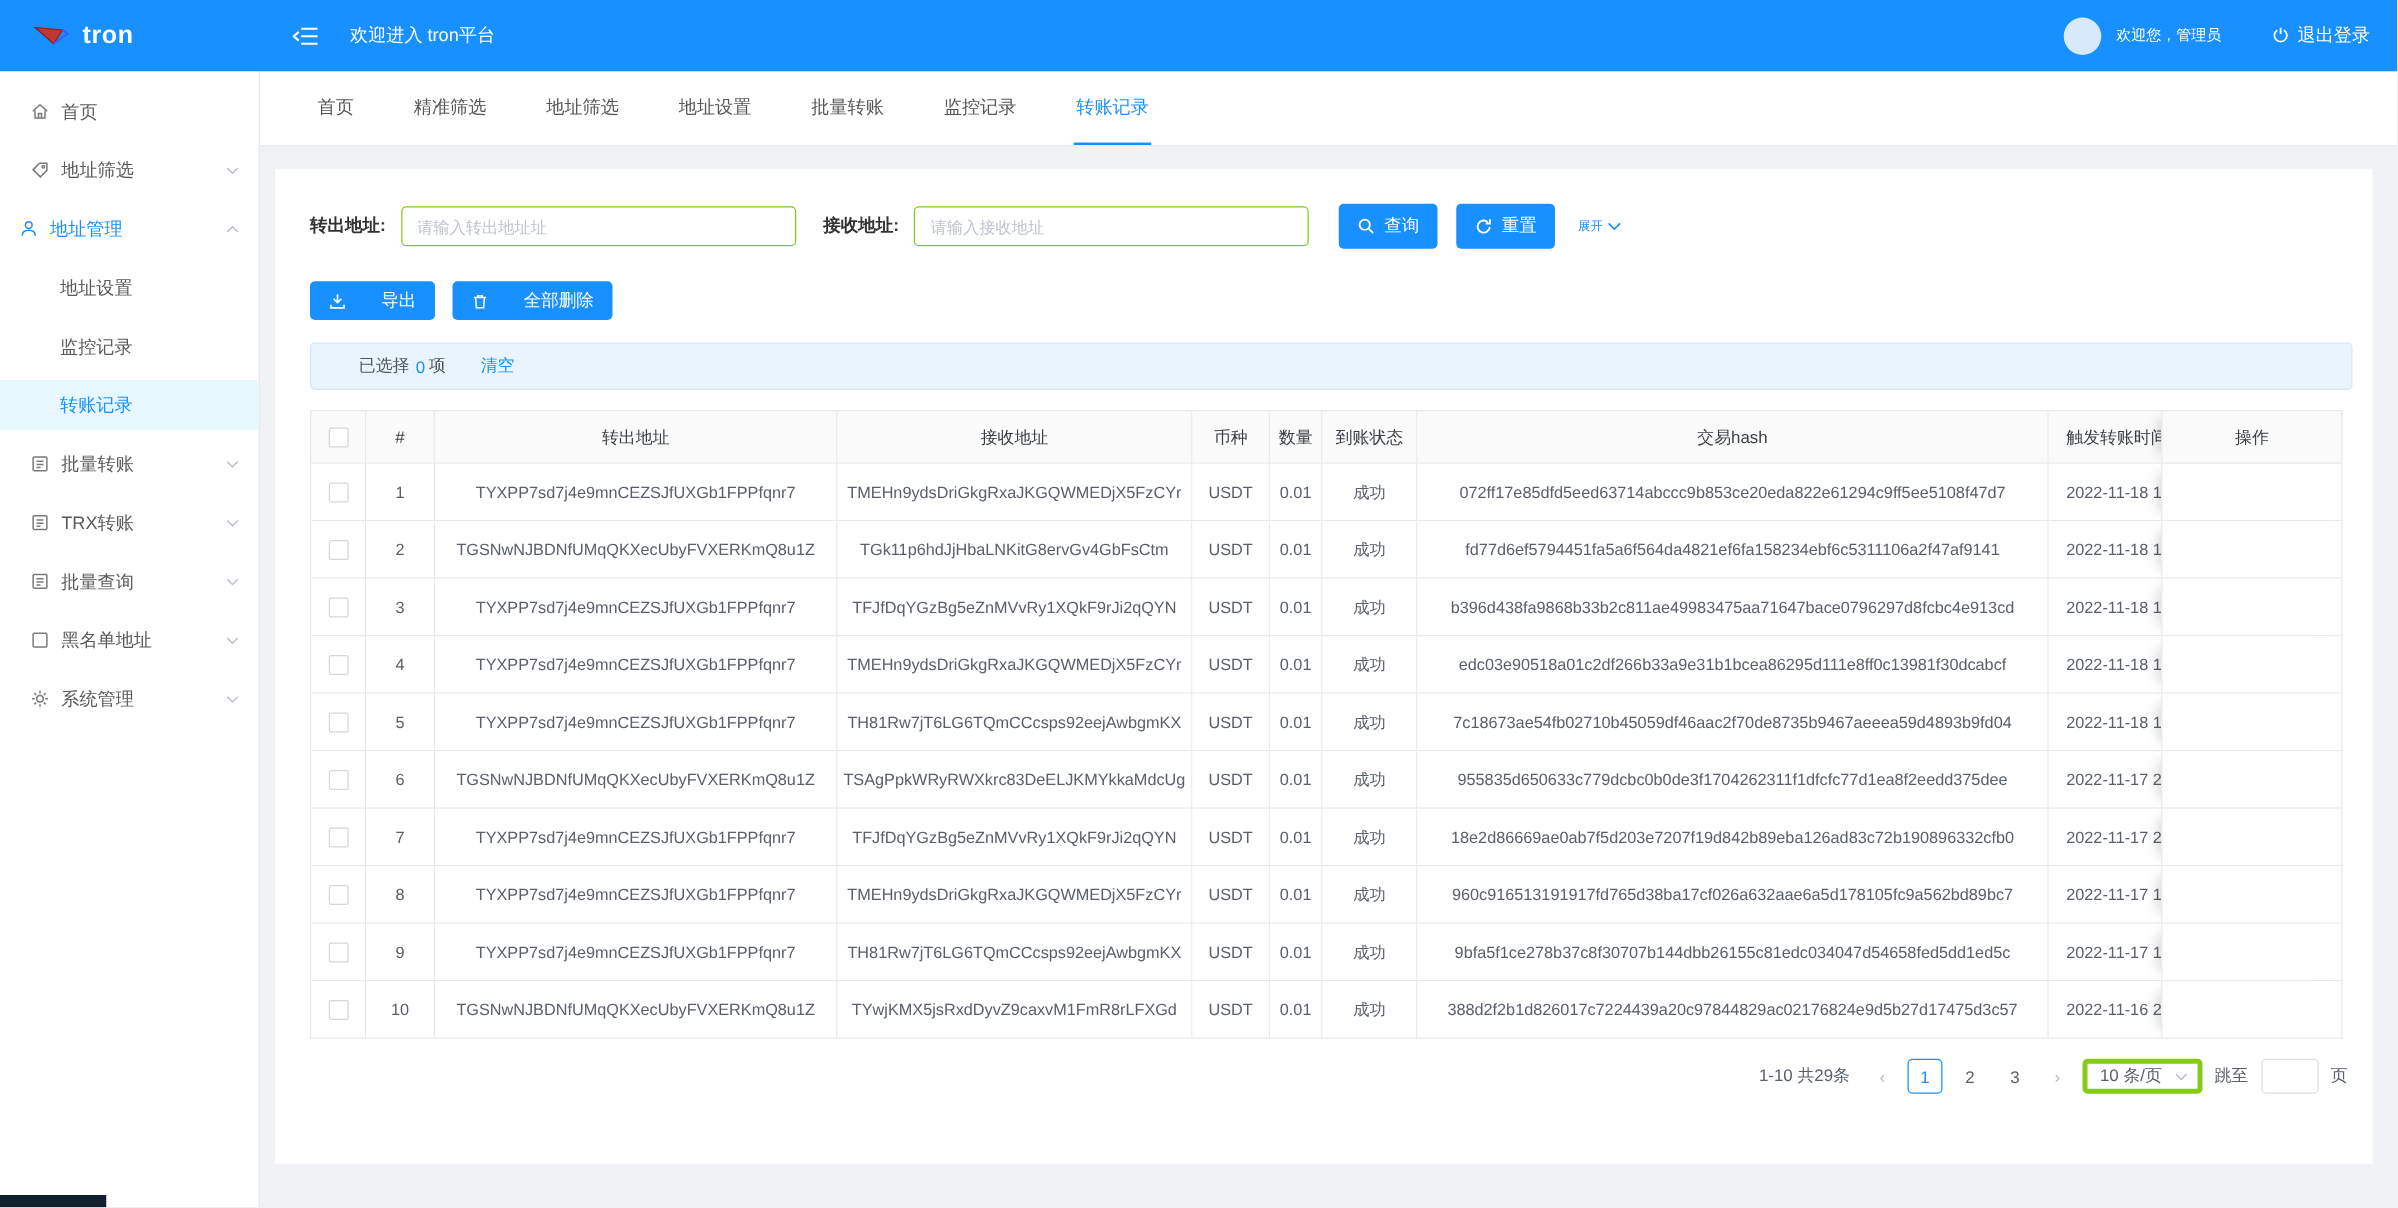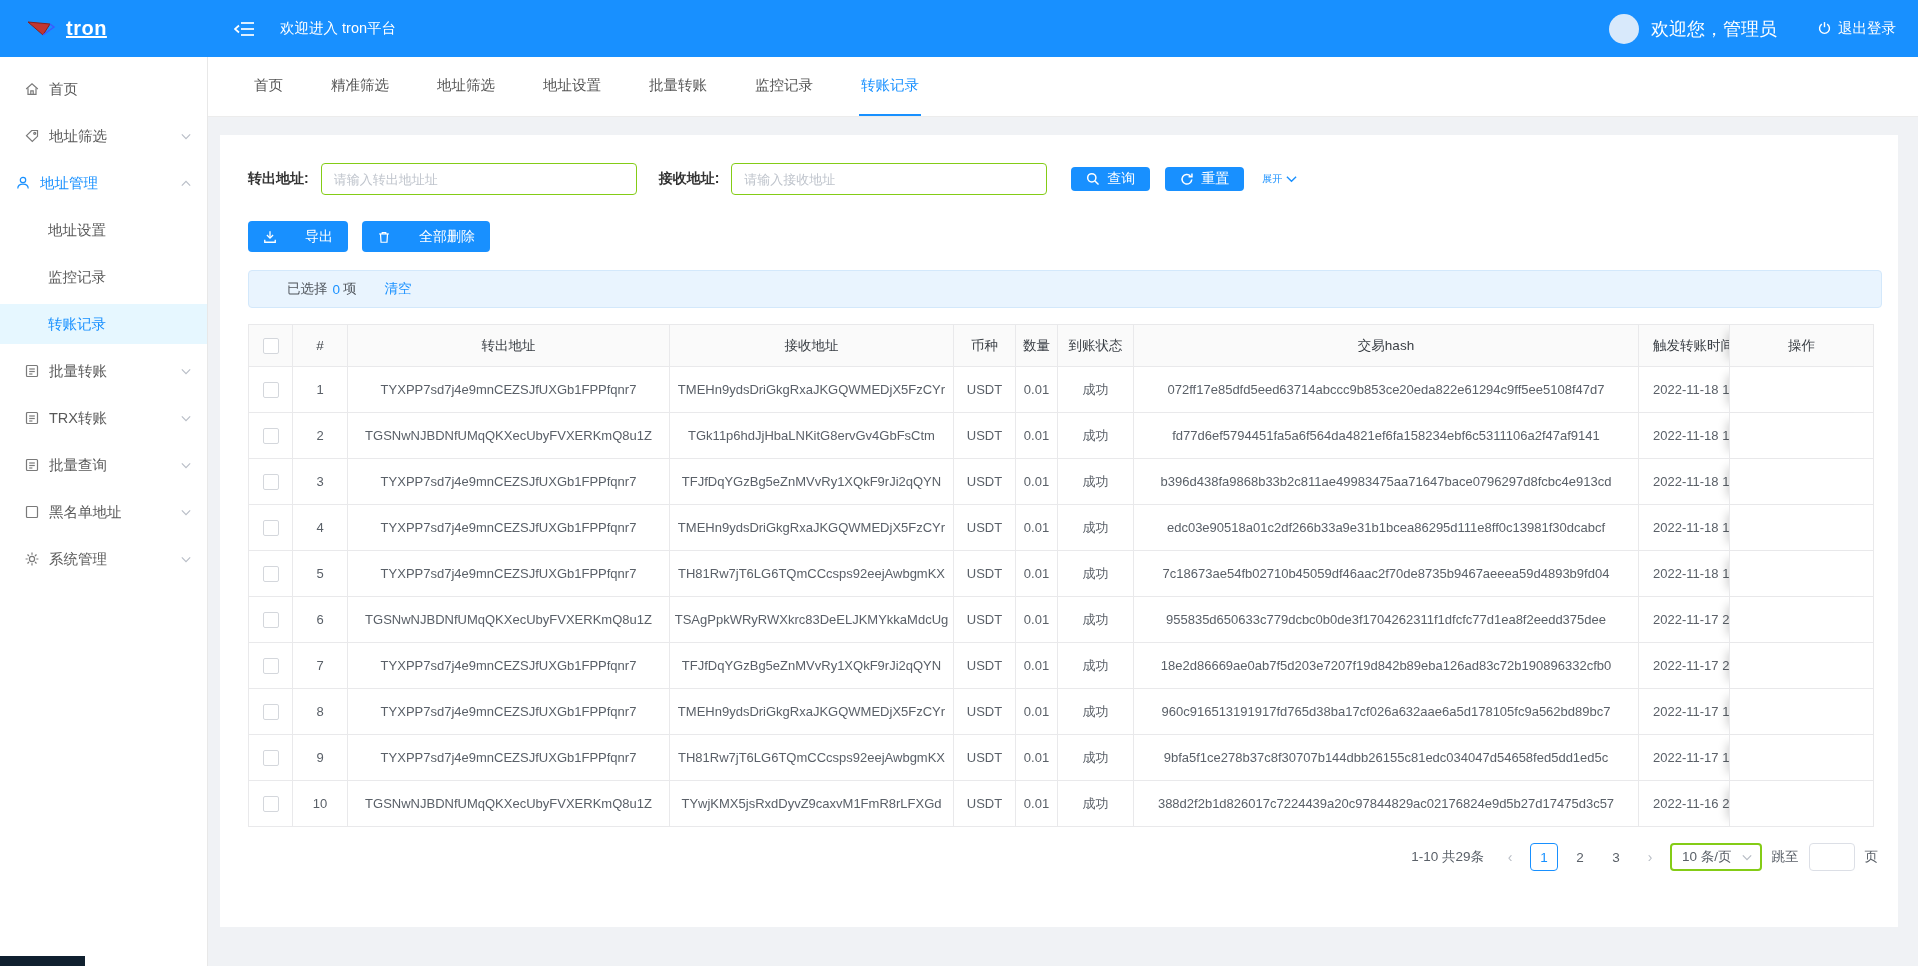--- a/index.html
+++ b/index.html
@@ -2,28 +2,28 @@
 <html><head>
 <meta charset="utf-8">
 <style>
   * { margin:0; padding:0; box-sizing:border-box; }
   html,body { background:#e9ebee; }
   body { font-family:"Liberation Sans","DejaVu Sans",sans-serif; }
   .app { position:relative; width:1918px; height:966px; background:#f0f2f5; overflow:hidden; }
 
   
   .topbar { position:absolute; top:0; left:0; right:0; height:57px; background:#1890ff; display:flex; align-items:center; color:#fff; z-index:10; }
-  .brand { width:208px; height:100%; display:flex; align-items:center; padding-left:26px; gap:10px; flex:none;text-decoration:underline; }
+  .brand { width:208px; height:100%; display:flex; align-items:center; padding-left:26px; gap:10px; flex:none; }
   .brand-mark { width:30px; height:17px; flex:none; }
   .brand-name { font-size:20px; font-weight:bold; letter-spacing:.5px; }
   .fold-btn { margin-left:26px; display:flex; align-items:center; cursor:pointer; }
   .welcome { margin-left:24px; font-size:14.5px; }
   .topbar-right { margin-left:auto; display:flex; align-items:center; padding-right:22px; gap:12px; }
   .avatar { width:30px; height:30px; border-radius:50%; background:#d8e9fb; flex:none; }
-  .greeting { font-size:18px; margin-right:28px; }
+  .greeting { font-size:12px; margin-right:28px; }
   .logout { display:flex; align-items:center; gap:6px; font-size:14.5px; cursor:pointer; }
 
   
   .sider { position:absolute; top:57px; left:0; bottom:0; width:208px; background:#fff; border-right:1px solid #e8e8e8; }
   .menu { padding-top:12px; }
   .menu-item, .menu-sub-item { height:40px; margin-bottom:7px; display:flex; align-items:center; padding:0 16px 0 24px; font-size:14.5px; color:#595959; cursor:pointer; }
   .menu-item .menu-icon { width:16px; height:16px; margin-right:9px; display:flex; align-items:center; color:#7a7a7a; }
   .menu-item.active-parent { color:#1890ff;padding-left:15px; }
   .menu-item.active-parent .menu-icon { color:#1890ff; }
   .menu-arrow { margin-left:auto; color:#b9bec7; display:flex; }
@@ -40,21 +40,21 @@
   .content { padding:18px 20px 0 12px;border-radius:24px; }
   .card { background:#fff; padding:14px 16px 56px 28px; }
 
   
   .filter-row { display:flex; align-items:center; padding-top:14px; }
   .f-label { font-size:14px; color:#333; font-weight:bold; margin-right:12px; white-space:nowrap; }
   .f-input { width:316px; height:32px; border:1px solid #84cc16; border-radius:4px; padding:0 12px; font-size:13px; color:#0f172a; outline:none; font-family:inherit; }
   .f-input::placeholder { color:#bfc4cc; }
   .f-gap { width:22px; }
   .btn { display:inline-flex; align-items:center; gap:7px; background:#1890ff; border:none; color:#fff; font-size:14px; border-radius:4px; cursor:pointer; font-family:inherit; }
-  .btn-search, .btn-reset { height:24px; padding:12px 15px; margin-left:15px; }
+  .btn-search, .btn-reset { height:36px; padding:12px 15px; margin-left:15px; }
   .btn-search { margin-left:24px; }
   .expand-link { margin-left:18px; color:#1890ff; font-size:10px; display:inline-flex; align-items:center; gap:4px; cursor:pointer; }
 
   
   .action-row { margin-top:26px; display:flex; gap:14px; }
   .btn-export, .btn-delete { height:31px; padding:0 15px;gap:28px; }
 
   
   .sel-alert { margin-top:18px; height:38px; background:#e9f4fe; border:1px solid #d3e8fb; border-radius:4px; display:flex; align-items:center; padding-left:38px; font-size:13.5px; color:#51565d; }
   .sel-count { color:#1890ff; margin:0 3px 0 5px; }
@@ -83,21 +83,21 @@
   .col-action { width:145px; position:sticky; right:0; z-index:2; border-left:1px solid #e9e9eb; box-shadow:-10px 0 10px -8px rgba(0,0,0,.18); }
   th.col-action { z-index:3; }
   .checkbox { display:inline-block; width:16px; height:16px; border:1px solid #d4d7dc; border-radius:2px; background:#fff; vertical-align:middle; cursor:pointer; }
 
   
   .pager { margin-top:16px; display:flex; justify-content:flex-end; align-items:center; gap:10px; font-size:13.5px; color:#5a6068; padding-right:4px; }
   .pager-total { margin-right:6px; }
   .pg-arrow { color:#b8bdc5; font-size:14px; width:20px; text-align:center; cursor:pointer; }
   .pg-num { min-width:28px; height:28px; display:inline-flex; align-items:center; justify-content:center; border-radius:4px; cursor:pointer; }
   .pg-num.active { border:1px solid #1890ff; color:#1890ff; }
-  .pg-size { height:28px; border:2px solid #84cc16; border-radius:4px; display:inline-flex; align-items:center; padding:0 8px 0 10px; gap:10px; color:#5a6068; cursor:pointer; }
+  .pg-size { height:28px; border:4px solid #84cc16; border-radius:4px; display:inline-flex; align-items:center; padding:0 8px 0 10px; gap:10px; color:#5a6068; cursor:pointer; }
   .pg-size .caret { color:#b8bdc5; font-size:10px; }
   .pg-jump-input { width:46px; height:28px; border:1px solid #dcdfe6; border-radius:4px; outline:none; padding:0 6px; font-family:inherit; }
 
   svg { display:block; }
 </style>
 </head>
 <body>
 
 <div class="app">
 

